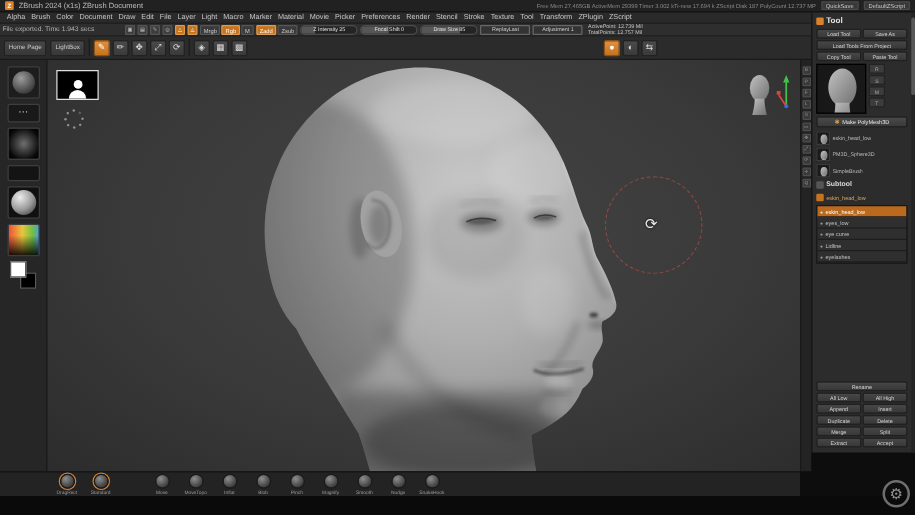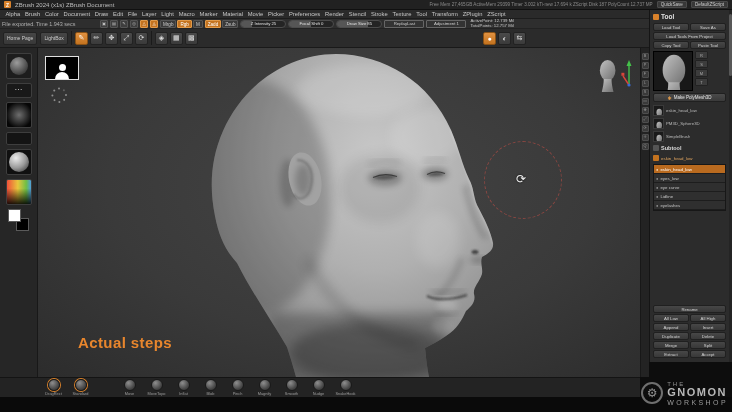--- a/index.html
+++ b/index.html
@@ -370,21 +370,20 @@
       <line x1="9" y1="30" x2="9" y2="10" stroke="#44c24a" stroke-width="1.4"></line>
       <path d="M9 5 L6.5 11 L11.5 11 Z" fill="#44c24a"></path>
       <line x1="9" y1="30" x2="3" y2="21" stroke="#d8453a" stroke-width="1.4"></line>
       <rect x="1.4" y="17.8" width="3" height="3" fill="#d8453a"></rect>
       <circle cx="9" cy="30" r="1.6" fill="#3a6bd8"></circle>
     </svg>
 
     <div class="cursor-ring"></div>
     <div class="cursor-icon">⟳</div>
 
-    <div class="annotation">Actual steps</div>
   </div>
 
   <div class="right-strip">
 
   <span class="rs-btn">B</span>
       <span class="rs-btn">P</span>
       <span class="rs-btn">F</span>
       <span class="rs-btn">L</span>
       <span class="rs-btn">S</span>
       <span class="rs-btn">▭</span>
@@ -562,20 +561,15 @@
         <div class="bs-item">
           <div class="bs-circle"></div>
           <div class="bs-label">SnakeHook</div>
         </div>
       </div>
   </div>
   <div class="bottom-bar"></div>
 
   <div class="watermark">
     <div class="wm-logo">⚙</div>
-    <div class="wm-text">
-      <span class="wm-the">THE</span>
-      <span class="wm-gnomon">GNOMON</span>
-      <span class="wm-workshop">WORKSHOP</span>
-    </div>
   </div>
 
 </div>
 
 </body></html>

